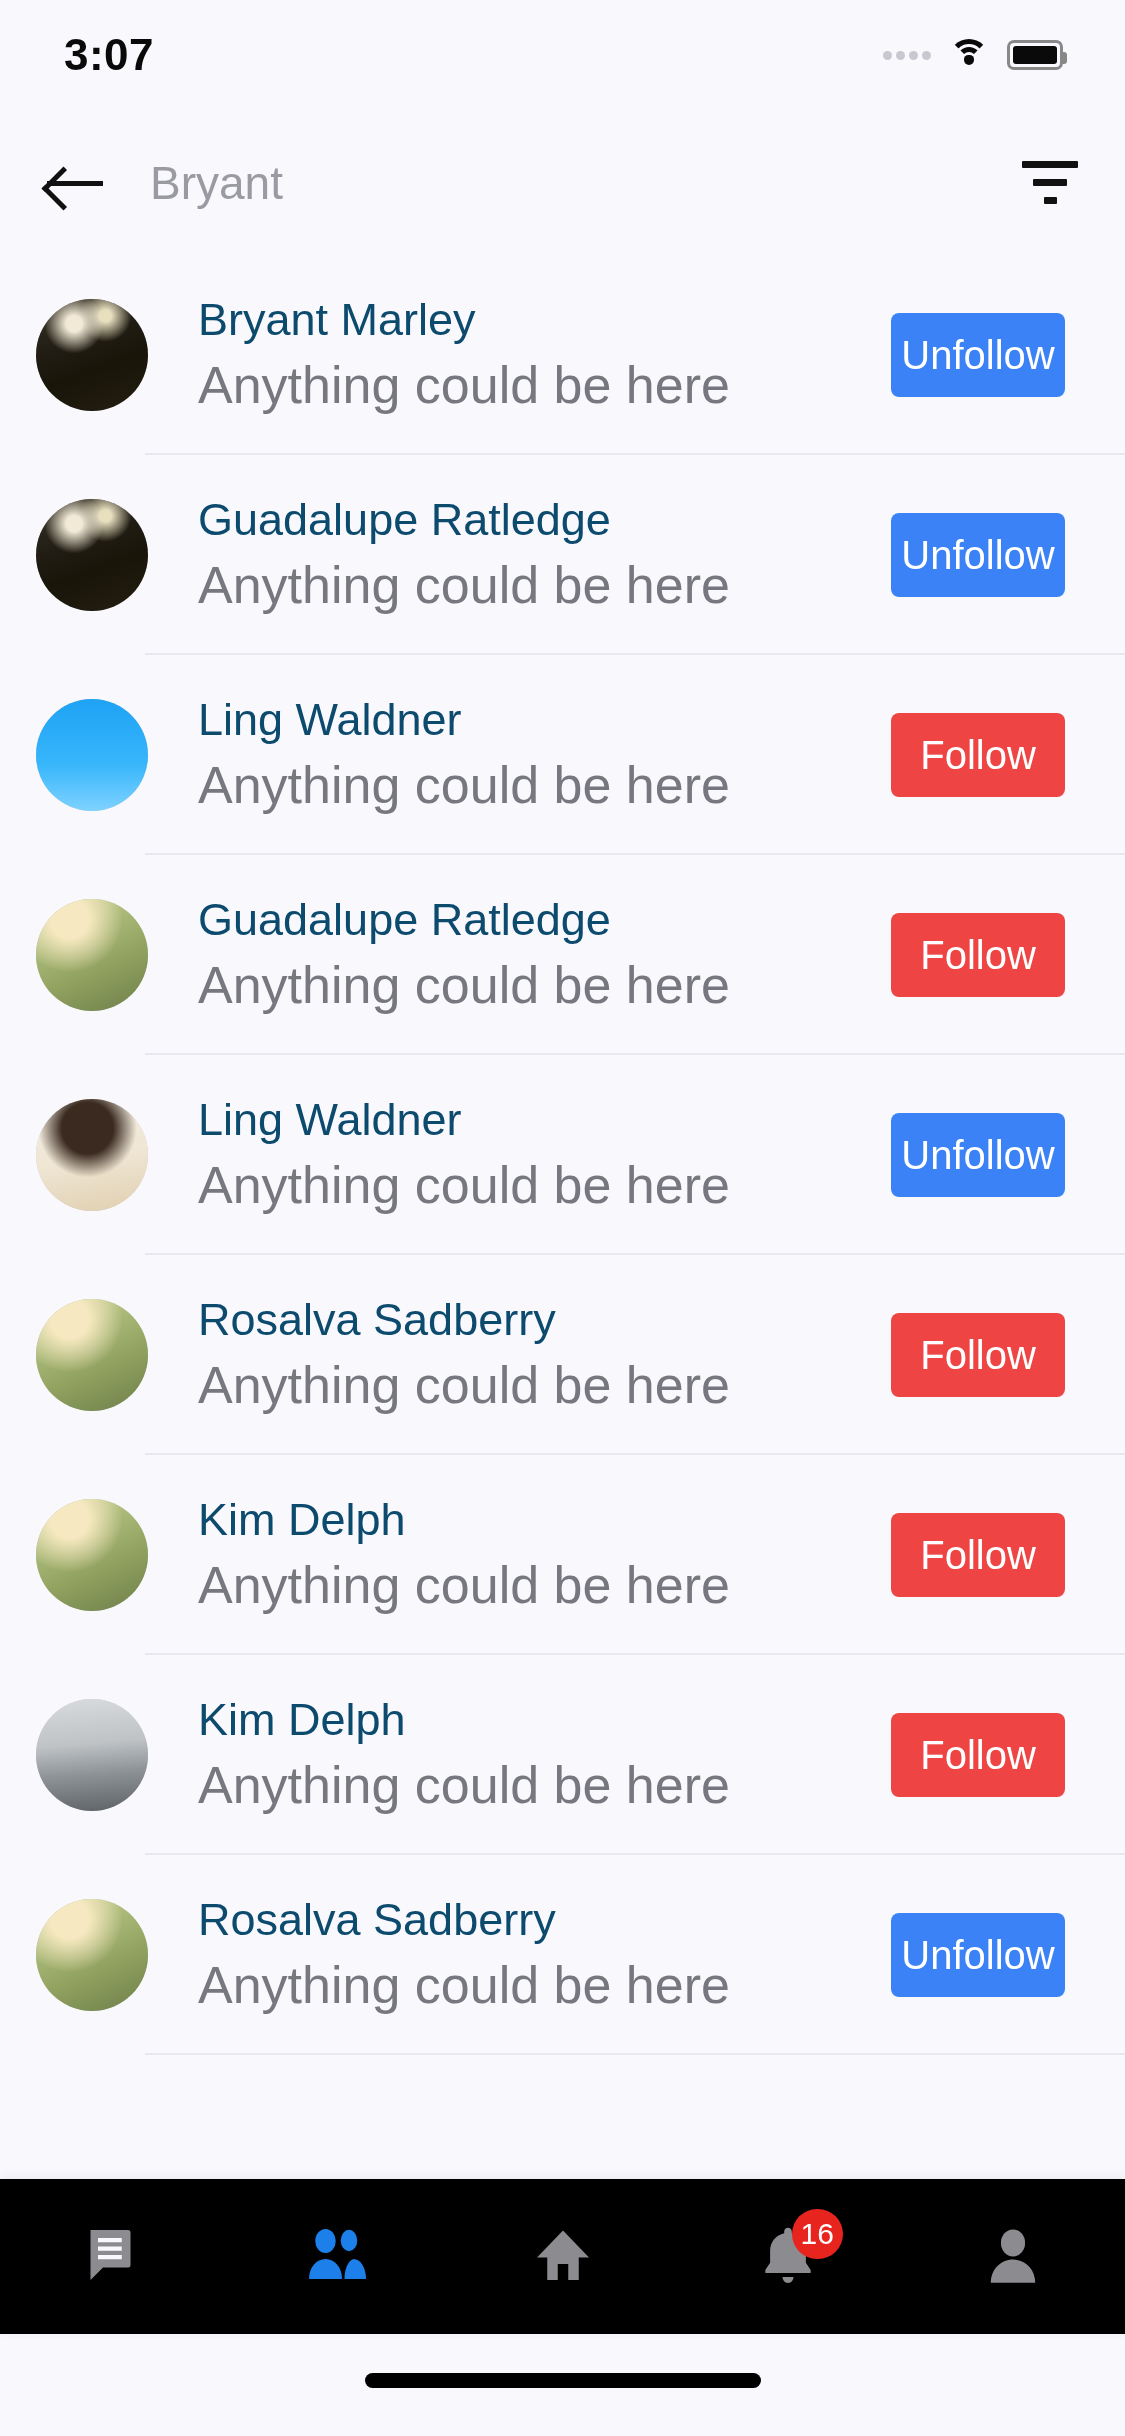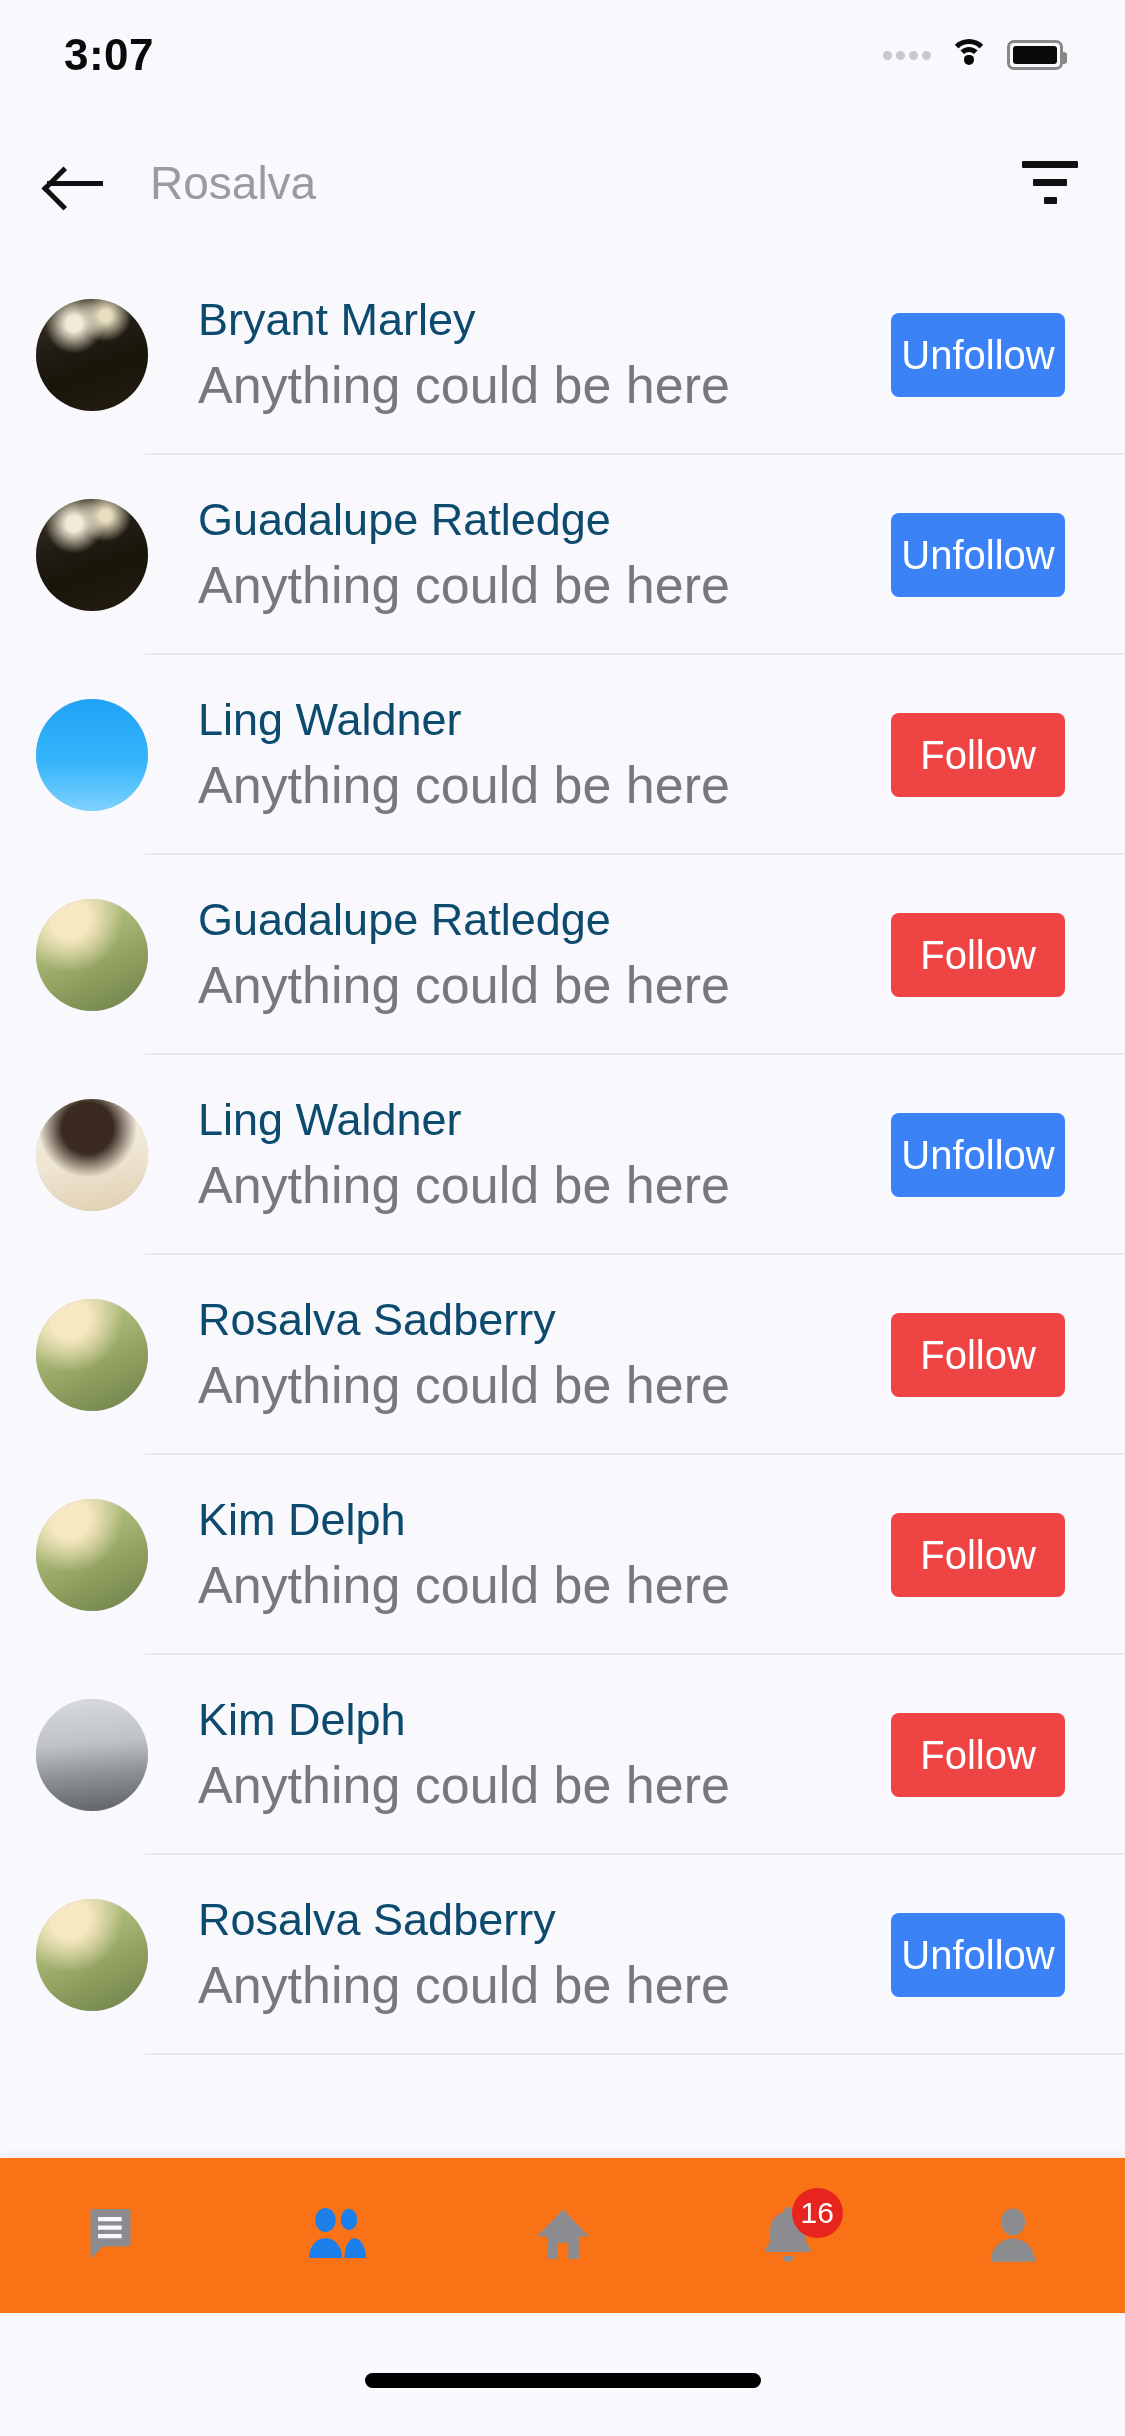--- a/index.html
+++ b/index.html
@@ -70,22 +70,22 @@
     display:flex; align-items:center; justify-content:center;
     color:#FFFFFF; font-size:40px; cursor:pointer; border:none;
     font-family:"Liberation Sans", sans-serif;
   }
   .act-btn.follow{ background:#ef4444; }
   .act-btn.unfollow{ background:#3b82f6; }
   .divider{ position:absolute; left:145px; right:0; bottom:0; height:2px; background:#E8E8EF; }
 
   
   .bottom-nav{
-    position:absolute; left:0; bottom:123px; width:1125px; height:155px;
-    background:#f97316; display:flex; align-items:center;
+    position:absolute; left:0; bottom:102px; width:1125px; height:155px;
+    background:#000000; display:flex; align-items:center;
     box-shadow:0 -2px 10px rgba(60,60,90,.07);
   }
   .nav-item{ flex:1; display:flex; align-items:center; justify-content:center;
     position:relative; height:100%; cursor:pointer; }
   .badge{
     position:absolute; top:30px; left:calc(50% + 4px);
     min-width:50px; height:50px; padding:0 9px; border-radius:25px;
     background:#E8241F; color:#fff; font-size:30px; font-weight:400;
     display:flex; align-items:center; justify-content:center;
   }
@@ -118,21 +118,21 @@
       <div class="batt">
           <i></i>
         </div>
     </div>
   </div>
 
   <div class="appbar">
     <div class="back-btn">
       <span class="back-arrow"></span>
     </div>
-    <div class="search-label">Rosalva</div>
+    <div class="search-label">Bryant</div>
     <div class="filter-btn">
       <i></i>
       <i></i>
       <i></i>
     </div>
   </div>
 
   <div class="list" id="user-list">
       <div class="row">
         <div class="avatar">

